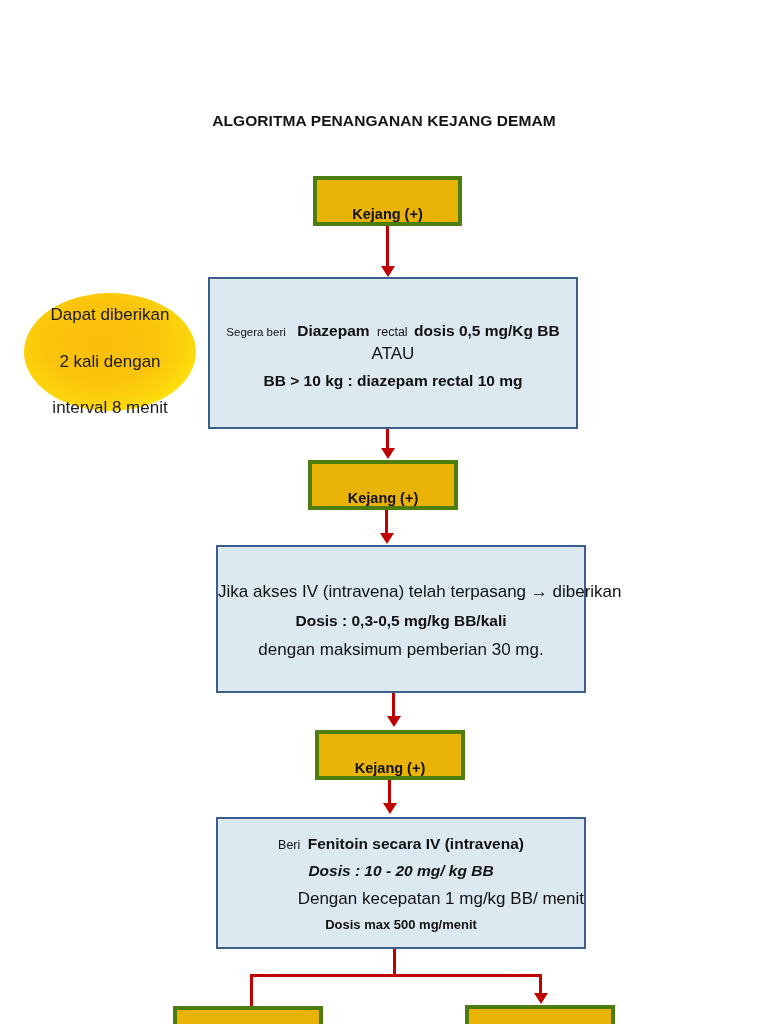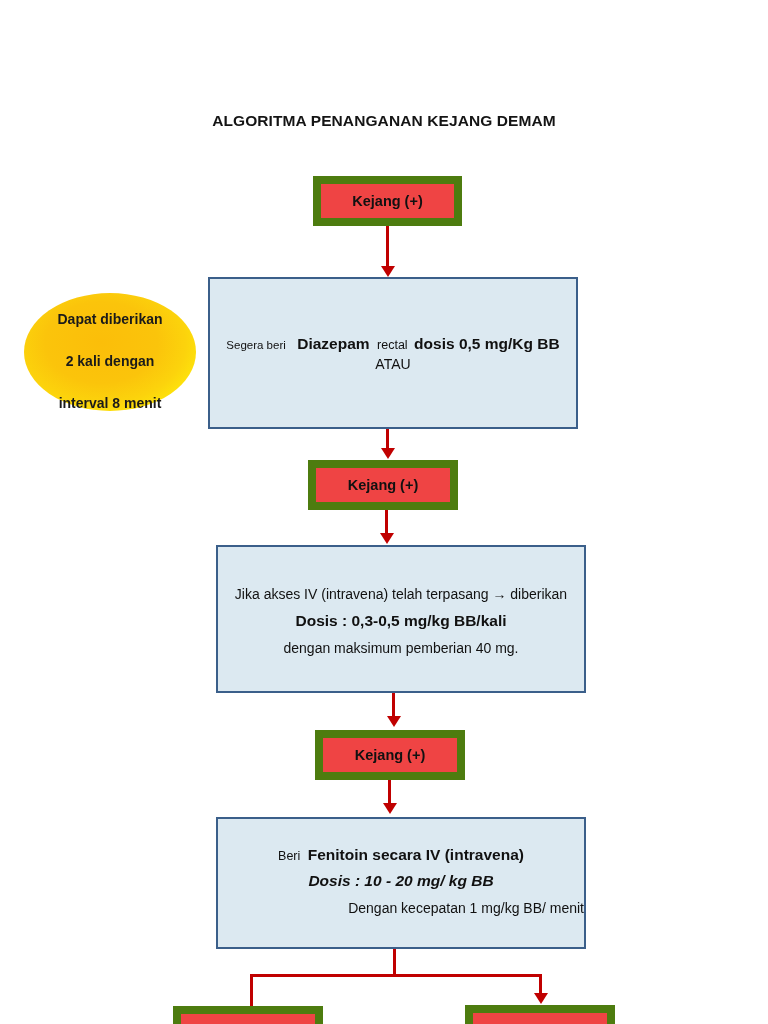--- a/index.html
+++ b/index.html
@@ -32,24 +32,24 @@
     font-weight: bold;
     letter-spacing: .1px;
     color: #141414;
     white-space: nowrap;
   }
 
   
   .kejang-box {
     position: absolute;
     box-sizing: border-box;
-    background: #ef4444;
-    border: 8px solid #4d7c0f;
+    background: #eab308;
+    border: 4px solid #4d7c0f;
     display: flex;
-    align-items: center;
+    align-items: flex-end;
     justify-content: center;
   }
   .kejang-box span {
     font-size: 14.5px;
     font-weight: bold;
     color: #111111;
     white-space: nowrap;
   }
 
   
@@ -66,40 +66,40 @@
     color: #111111;
   }
   .bline {
     width: 100%;
     text-align: center;
     white-space: nowrap;
     line-height: 1.32;
   }
   .reg-sm  { font-size: 11.5px; font-weight: normal; }
   .reg     { font-size: 12.5px; font-weight: normal; }
-  .reg-md  { font-size: 14px;   font-weight: normal; }
+  .reg-md  { font-size: 17px;   font-weight: normal; }
   .bold-sm { font-size: 13px;   font-weight: bold; }
   .bold-lg { font-size: 15.5px; font-weight: bold; }
 
   
   .ellipse {
     position: absolute;
     border-radius: 50%;
     background: radial-gradient(ellipse at 45% 42%,
                 #FBBE09 0%, #FBC40B 42%, #FCD30C 63%,
                 #FEE80B 80%, #FFF50A 92%, #FFFC22 100%);
     display: flex;
     flex-direction: column;
     align-items: center;
     justify-content: center;
     text-align: center;
   }
   .ellipse div {
-    font-size: 14px;
-    font-weight: bold;
+    font-size: 17px;
+    font-weight: normal;
     color: #1a1a1a;
     line-height: 1.55;
     white-space: nowrap;
     margin-top: 20px;
   }
 
   
   .vline {
     position: absolute;
     background: #C00000;
@@ -140,55 +140,57 @@
   </div>
 
   <div class="blue-box" style="left:208px; top:277px; width:370px; height:152px; padding-top:6px;">
     <div class="bline" style="margin-bottom:1px;">
       <span class="reg-sm">Segera beri</span>
       <span class="bold-lg" style="margin-left:7px;">Diazepam</span>
       <span class="reg" style="margin-left:3px;">rectal</span>
       <span class="bold-lg" style="margin-left:2px;">dosis 0,5 mg/Kg BB</span>
     </div>
     <div class="bline reg-md" style="margin-bottom:6px;">ATAU</div>
+    <div class="bline bold-lg">BB &gt; 10 kg : diazepam rectal 10 mg</div>
   </div>
 
   <div class="vline" style="left:386px; top:429px; height:20px;"></div>
   <div class="arrowhead" style="left:380.5px; top:448px;"></div>
 
   <div class="kejang-box" style="left:308px; top:460px; width:150px; height:50px;">
     <span>Kejang (+)</span>
   </div>
 
   <div class="vline" style="left:385px; top:510px; height:25px;"></div>
   <div class="arrowhead" style="left:379.5px; top:533px;"></div>
 
   <div class="blue-box" style="left:216px; top:545px; width:370px; height:148px; padding-top:4px;">
     <div class="bline reg-md" style="margin-bottom:8px;">Jika akses IV (intravena) telah terpasang → diberikan</div>
     <div class="bline bold-lg" style="margin-bottom:7px;">Dosis :  0,3-0,5   mg/kg BB/kali</div>
-    <div class="bline reg-md">dengan maksimum pemberian 40 mg.</div>
+    <div class="bline reg-md">dengan maksimum pemberian 30 mg.</div>
   </div>
 
   <div class="vline" style="left:392px; top:693px; height:25px;"></div>
   <div class="arrowhead" style="left:386.5px; top:716px;"></div>
 
   <div class="kejang-box" style="left:315px; top:730px; width:150px; height:50px;">
     <span>Kejang (+)</span>
   </div>
 
   <div class="vline" style="left:388px; top:780px; height:25px;"></div>
   <div class="arrowhead" style="left:382.5px; top:803px;"></div>
 
   <div class="blue-box" style="left:216px; top:817px; width:370px; height:132px; padding-top:0;">
     <div class="bline" style="margin-bottom:6px;">
       <span class="reg">Beri</span>
       <span class="bold-lg" style="margin-left:3px;">Fenitoin  secara IV (intravena)</span>
     </div>
     <div class="bline bold-lg" style="margin-bottom:7px;font-style:italic;">Dosis : 10 - 20 mg/ kg BB</div>
     <div class="bline reg-md" style="margin-bottom:5px;text-align:right;">Dengan kecepatan 1 mg/kg BB/ menit</div>
+    <div class="bline bold-sm">Dosis max 500 mg/menit</div>
   </div>
 
   <div class="vline" style="left:393px; top:949px; height:28px;"></div>
   <div class="hline" style="left:250px; top:974px; width:292px;"></div>
   <div class="vline" style="left:250px; top:974px; height:32px;"></div>
   <div class="vline" style="left:539px; top:974px; height:22px;"></div>
   <div class="arrowhead" style="left:533.5px; top:993px;"></div>
 
   <div class="kejang-box" style="left:173px; top:1006px; width:150px; height:50px;">
     <span>Kejang (+)</span>

